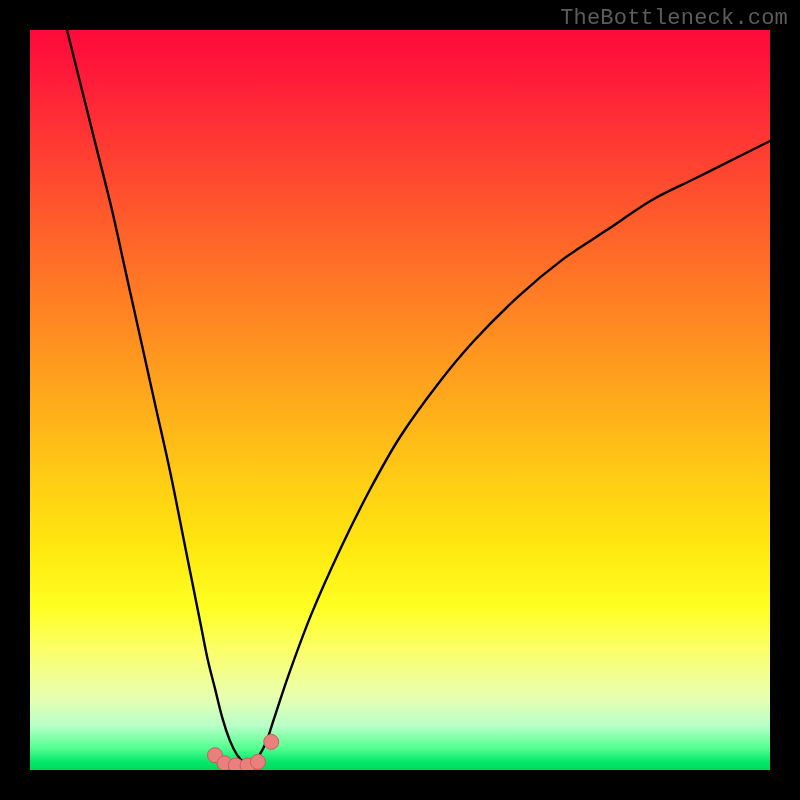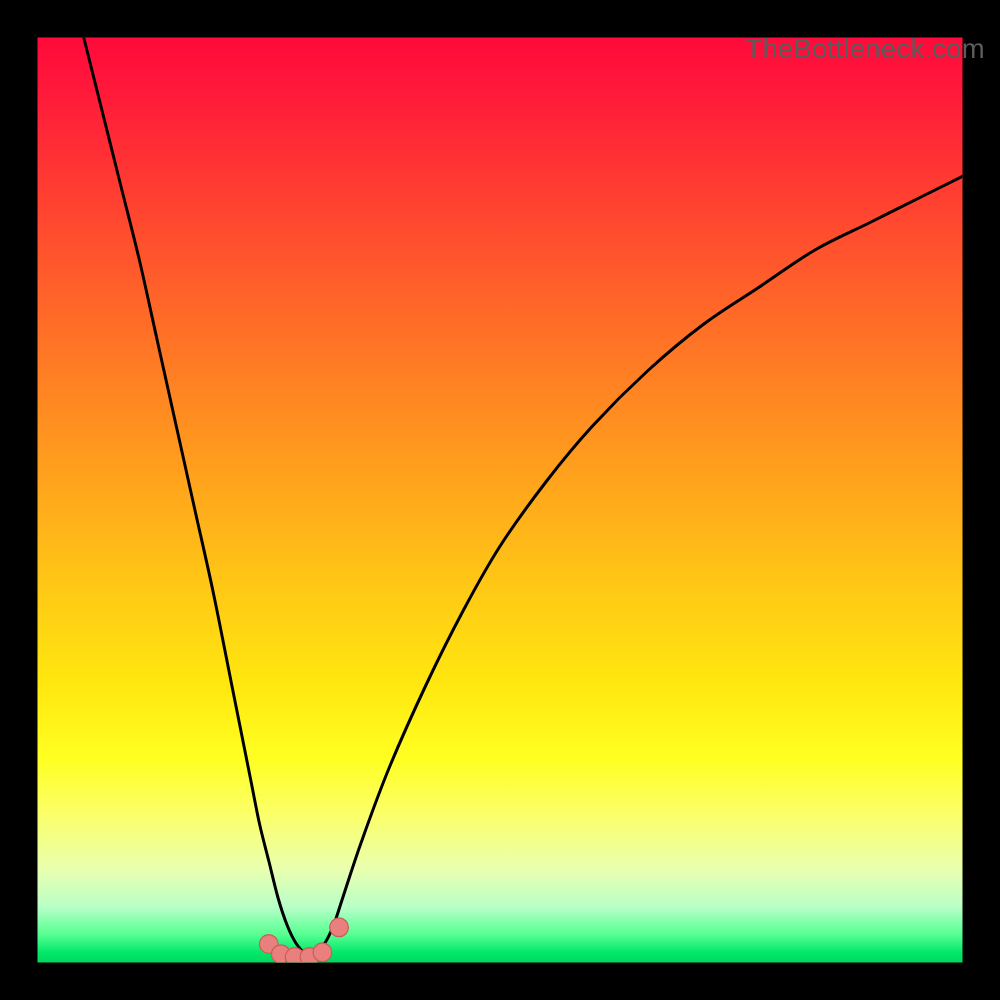--- a/index.html
+++ b/index.html
@@ -30,25 +30,24 @@
       #b8ffc8 94%,
       #55ff91 97%,
       #00e768 99%,
       #00d85f 100%
     );
   }
   .watermark {
     position: absolute;
     top: 6px;
     right: 12px;
-    font-family: Liberation Sans, sans-serif;
+    font-family: Liberation Mono, monospace;
     font-size: 22px;
     color: #5c5c5c;
     letter-spacing: 0.2px;
-    margin-top: 20px;
   }
   svg.plot {
     position: absolute;
     left: 0;
     top: 0;
     width: 740px;
     height: 740px;
   }
 </style>
 </head>

